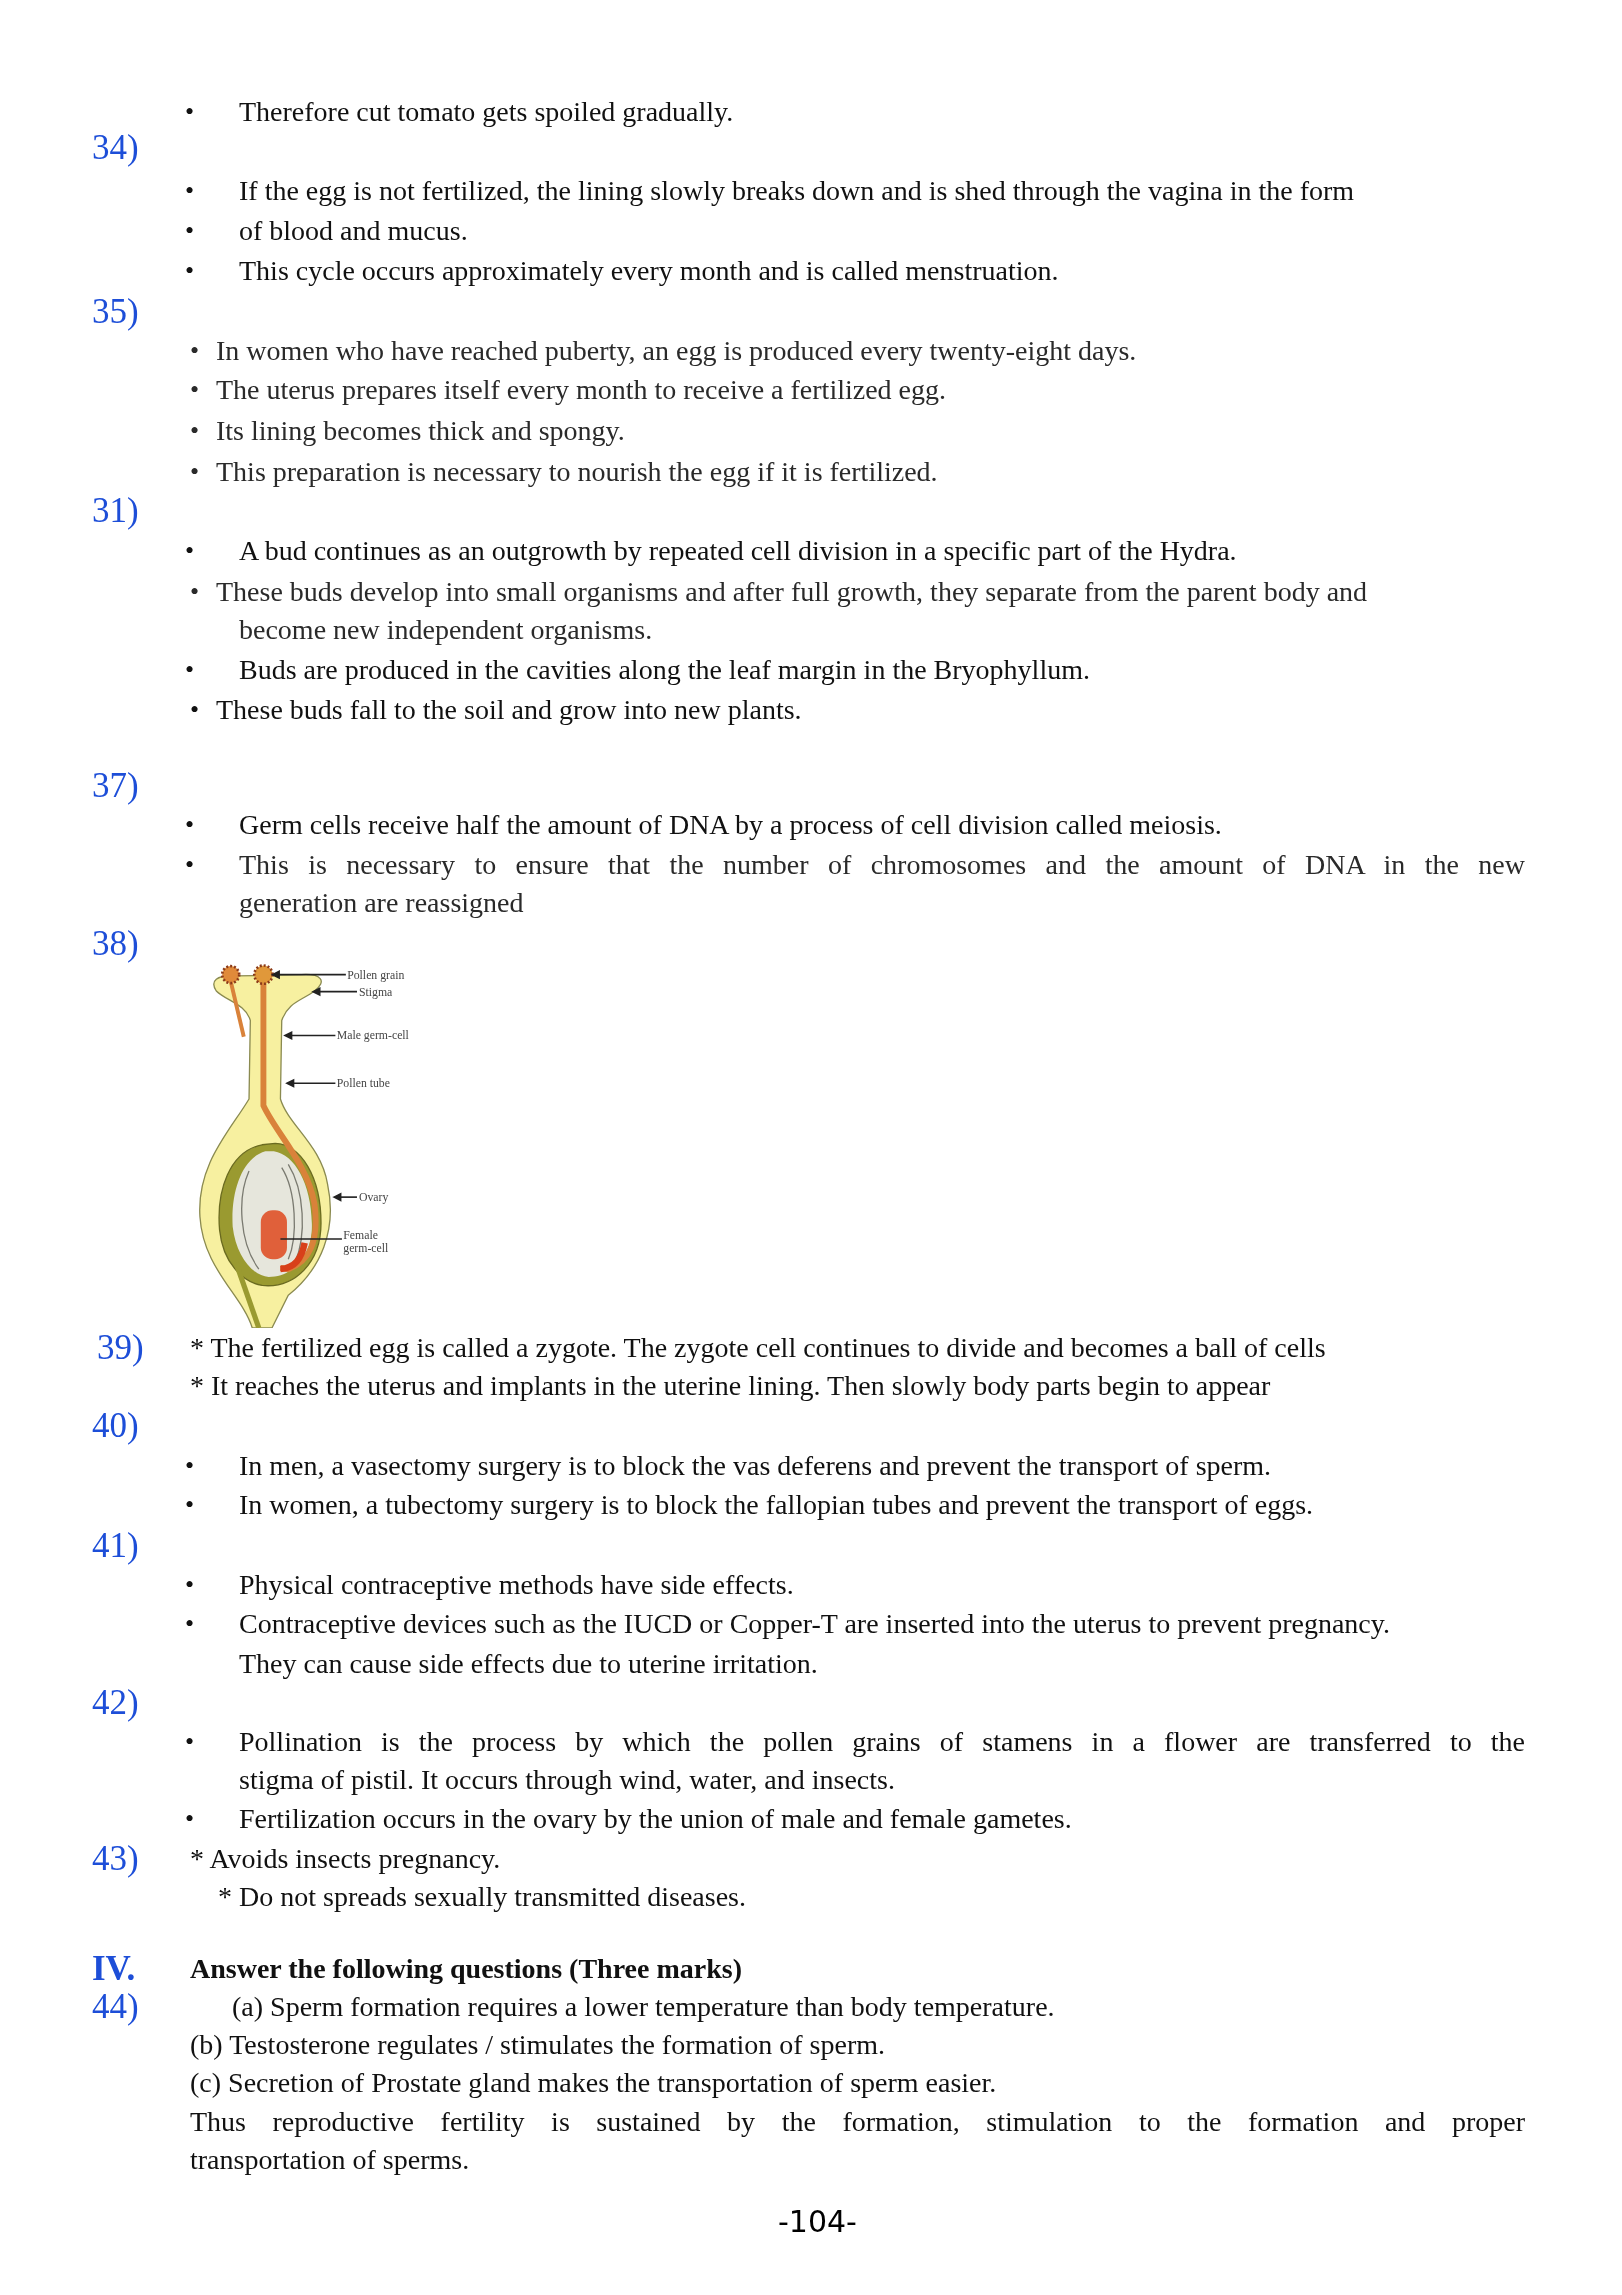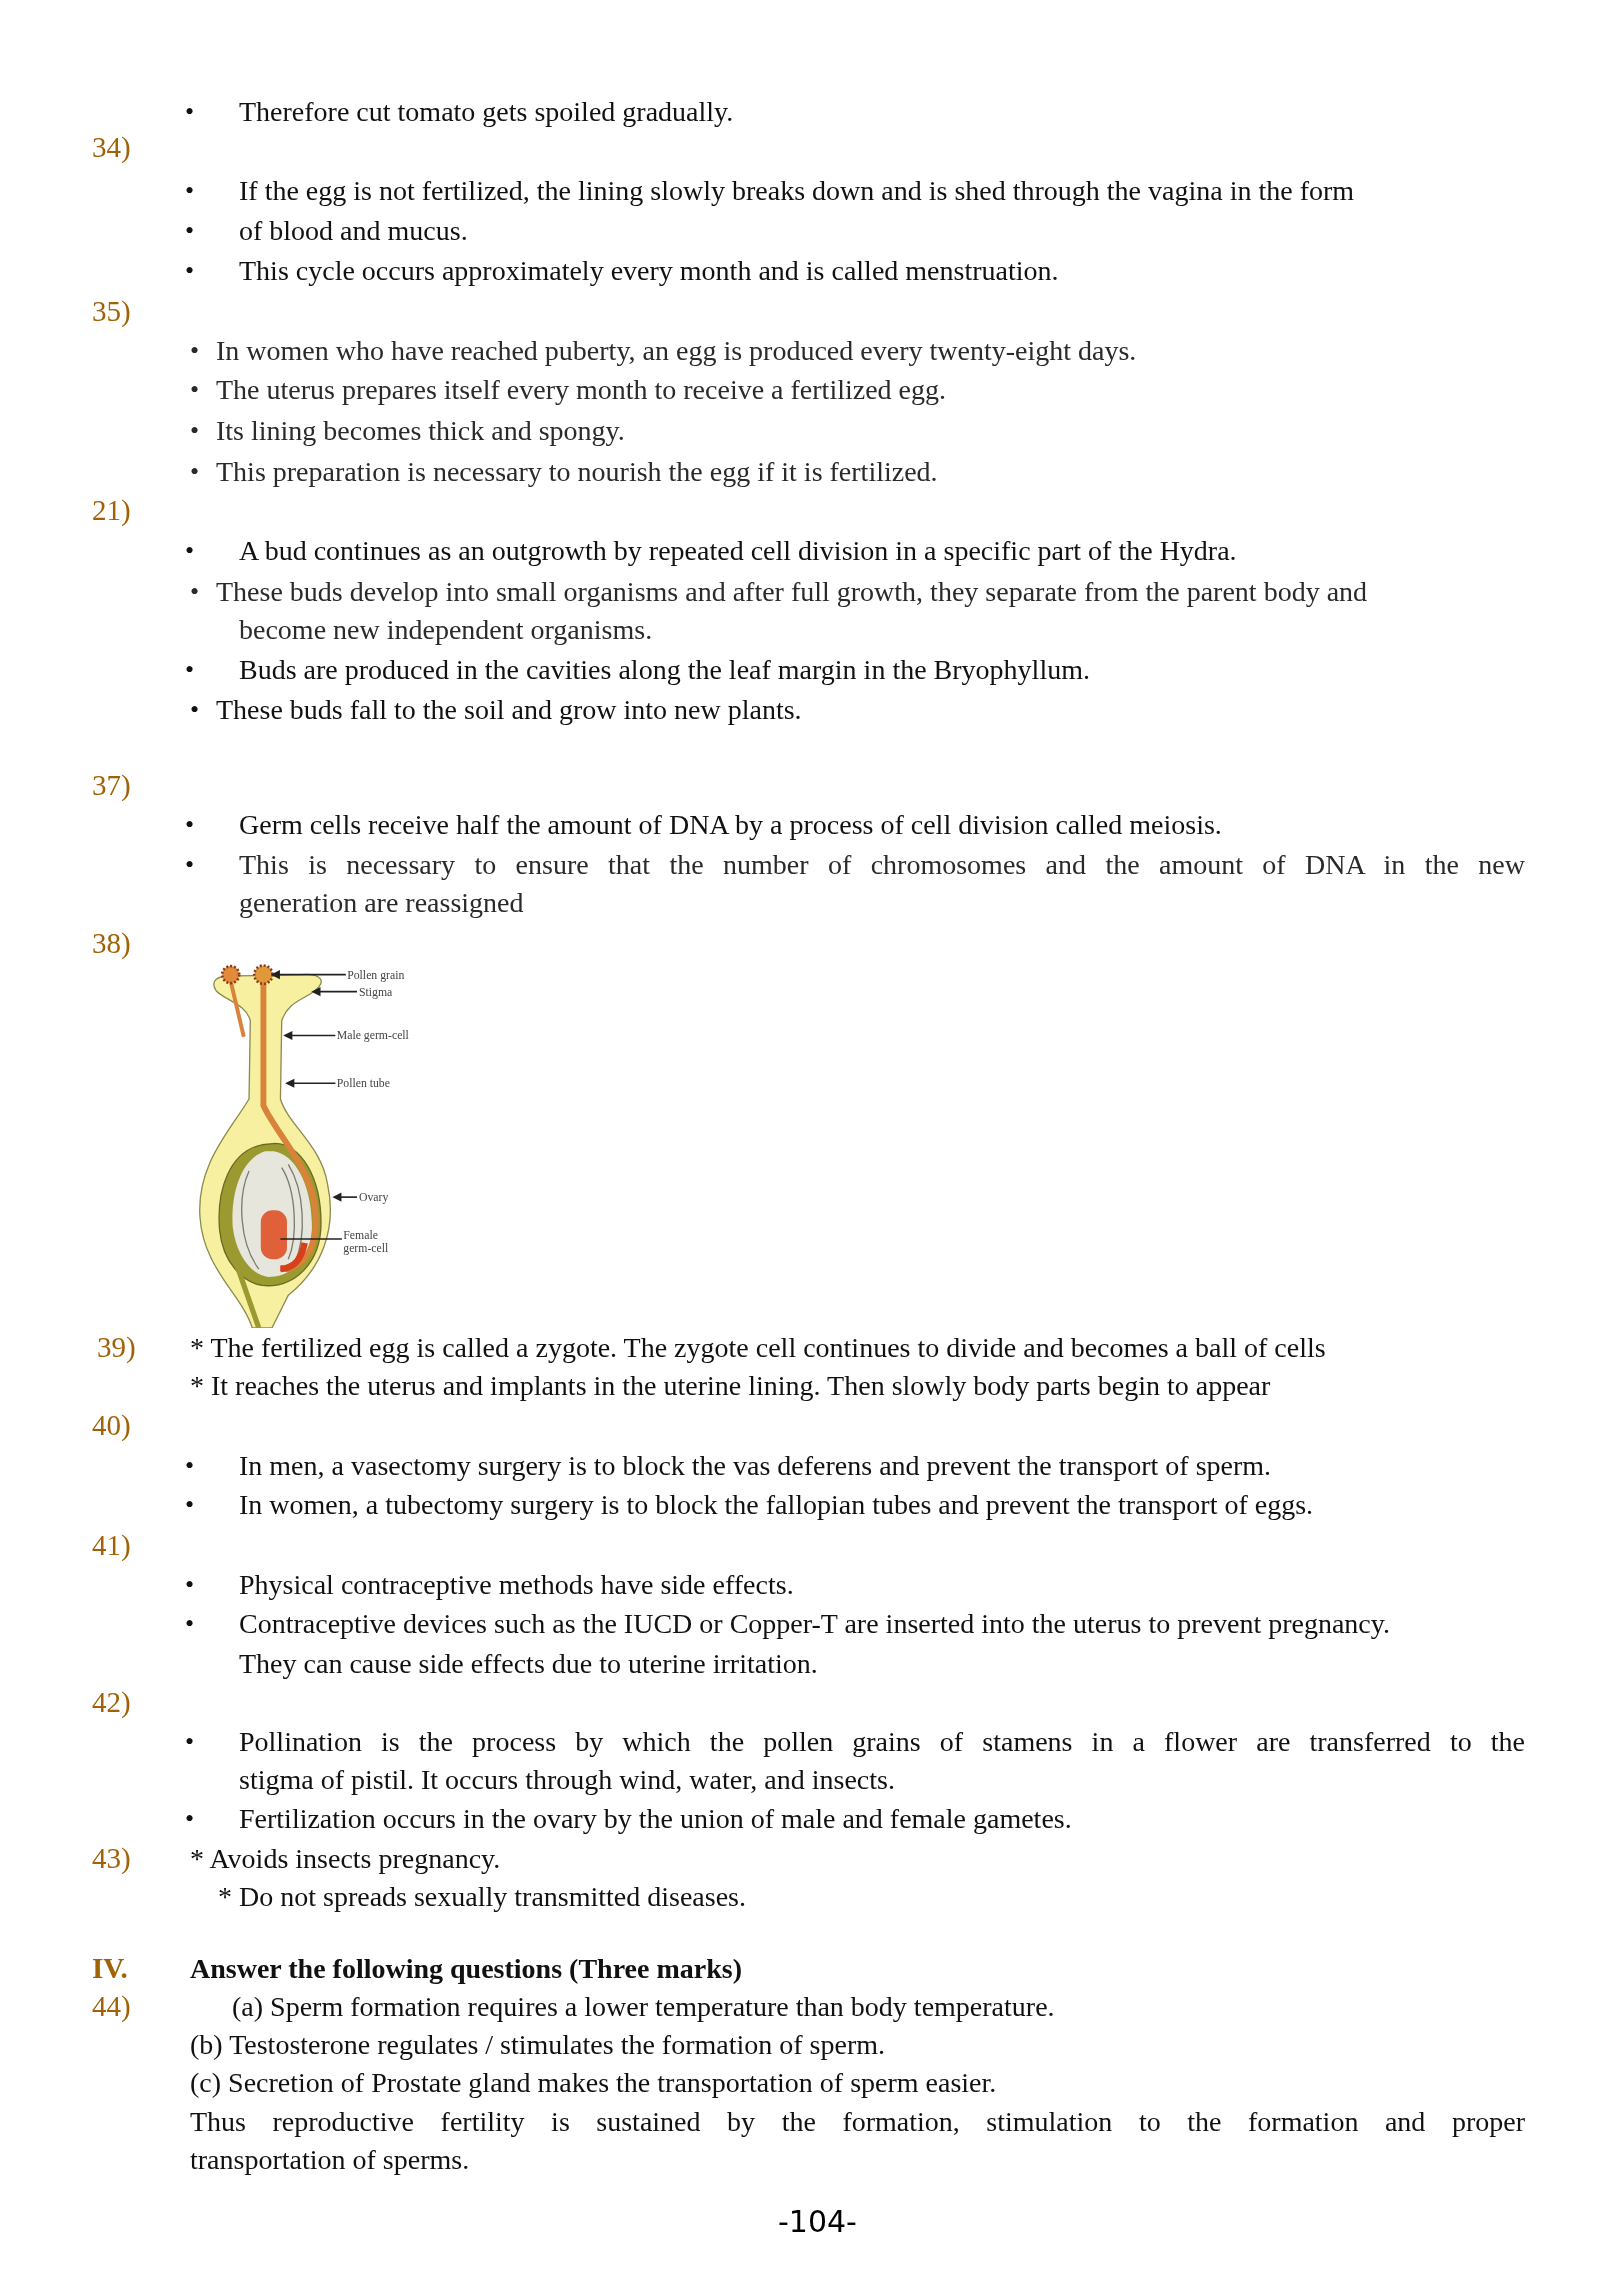--- a/index.html
+++ b/index.html
@@ -1,18 +1,18 @@
 <!DOCTYPE html>
 <html style="font-size:10.5px"><head>
 <meta charset="utf-8">
 <style>
   html, body { margin: 0; padding: 0; background: #ffffff; }
   body { width: 1622px; height: 2295px; position: relative; overflow: hidden;
          font-family: "Liberation Serif", "DejaVu Serif", serif; color: #111; }
-  .qnum { position: absolute; left: 92px; font-size: 29px; line-height: 39px; color: #a16207; }
+  .qnum { position: absolute; left: 92px; font-size: 35px; line-height: 39px; color: #1d4ed8; }
   .line { position: absolute; font-size: 28px; line-height: 39px; color: #111; white-space: nowrap; }
   .bullet { position: absolute; font-size: 26px; line-height: 39px; color: #111; }
   .grey { color: #2a2a2a; }
   .just { white-space: normal; text-align: justify; text-align-last: justify; }
   .bold { font-weight: bold; }
   .pagenum { position: absolute; font-family: "DejaVu Sans", "Liberation Sans", sans-serif;
              font-size: 30px; left: 778px; top: 2204px; width: 72px; text-align: center; color:#000; }
   .diagram { position: absolute; left: 190px; top: 955px; width: 262px; height: 373px; }
   .diagram .label { font-family: "Liberation Serif", serif; font-size: 18px; fill: #444; }
 </style>
@@ -40,21 +40,21 @@
   <span class="line grey" style="left:216px;top:331px;">In women who have reached puberty, an egg is produced every twenty-eight days.</span>
   <span class="bullet grey" style="left:190px;top:370px;">•</span>
   <span class="line grey" style="left:216px;top:370px;">The uterus prepares itself every month to receive a fertilized egg.</span>
   <span class="bullet grey" style="left:190px;top:411px;">•</span>
   <span class="line grey" style="left:216px;top:411px;">Its lining becomes thick and spongy.</span>
   <span class="bullet grey" style="left:190px;top:452px;">•</span>
   <span class="line grey" style="left:216px;top:452px;">This preparation is necessary to nourish the egg if it is fertilized.</span>
 </div>
 
 <div>
-  <span class="qnum" style="top:491px;">21)</span>
+  <span class="qnum" style="top:491px;">31)</span>
   <span class="bullet" style="left:185px;top:531px;">•</span>
   <span class="line" style="left:239px;top:531px;">A bud continues as an outgrowth by repeated cell division in a specific part of the Hydra.</span>
   <span class="bullet grey" style="left:190px;top:572px;">•</span>
   <span class="line grey" style="left:216px;top:572px;">These buds develop into small organisms and after full growth, they separate from the parent body and</span>
   <span class="line grey" style="left:239px;top:610px;">become new independent organisms.</span>
   <span class="bullet" style="left:185px;top:650px;">•</span>
   <span class="line" style="left:239px;top:650px;">Buds are produced in the cavities along the leaf margin in the Bryophyllum.</span>
   <span class="bullet" style="left:190px;top:690px;">•</span>
   <span class="line" style="left:216px;top:690px;">These buds fall to the soil and grow into new plants.</span>
 </div>

